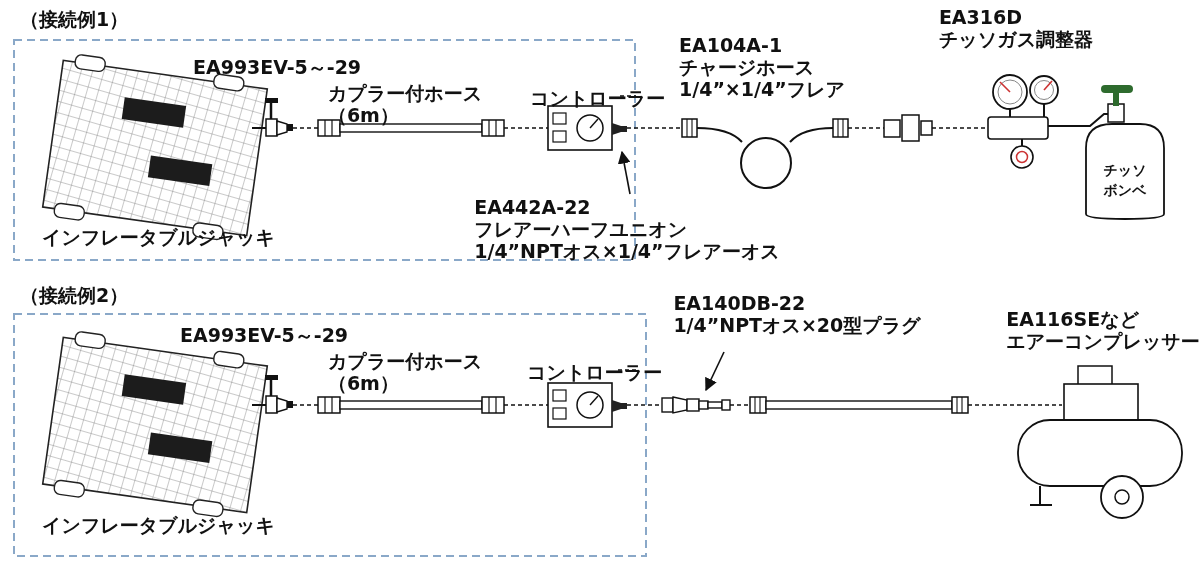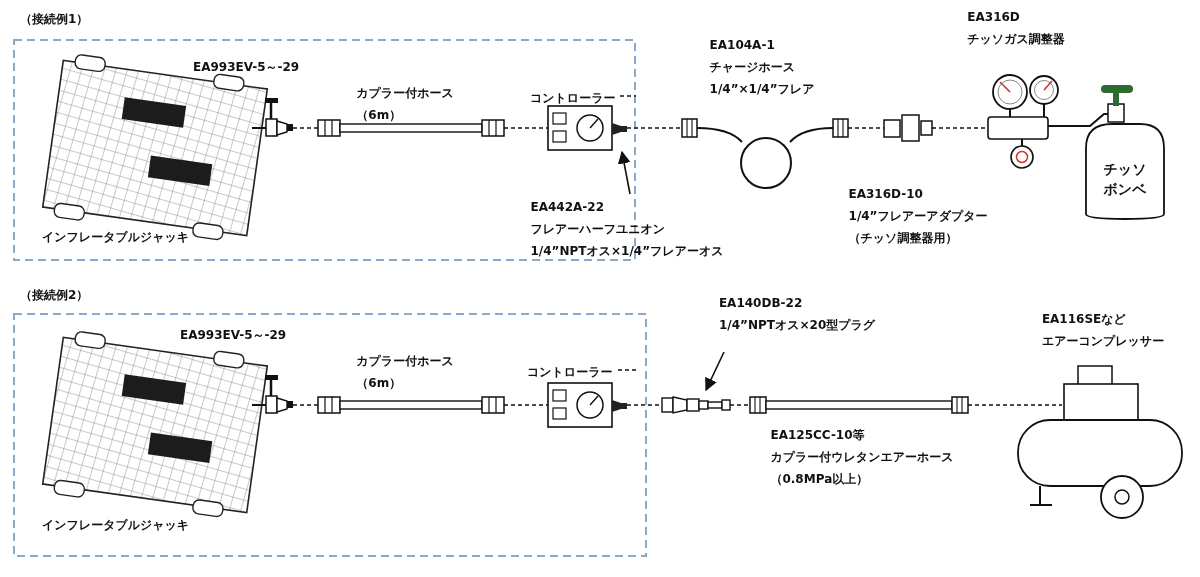--- a/index.html
+++ b/index.html
@@ -1,21 +1,21 @@
 <!DOCTYPE html>
 <html><head>
 <meta charset="utf-8">
 <style>
   html,body{margin:0;padding:0;background:#fff;}
   #stage{position:relative;width:1200px;height:577px;background:#fff;overflow:hidden;
          font-family:"DejaVu Sans","Liberation Sans",sans-serif;color:#111;}
   svg{position:absolute;left:0;top:0;}
-  .lbl{position:absolute;font-weight:bold;font-size:12px;line-height:22px;color:#111;white-space:nowrap;}
+  .lbl{position:absolute;font-weight:bold;font-size:19px;line-height:22px;color:#111;white-space:nowrap;}
   .center{transform:translateX(-50%);}
-  .small{font-size:14px;line-height:20px;font-family:Liberation Mono, monospace;}
+  .small{font-size:14px;line-height:20px;}
 </style>
 </head>
 <body>
 
 <div id="stage">
 
   <svg width="1200" height="577" viewBox="0 0 1200 577">
     <defs>
       <pattern id="grid" width="11" height="11" patternUnits="userSpaceOnUse" patternTransform="rotate(8)">
         <path d="M11 0H0V11" fill="none" stroke="#777" stroke-width="0.8"></path>
@@ -183,25 +183,20 @@
     <div>フレアーハーフユニオン</div>
     <div>1/4”NPTオス×1/4”フレアーオス</div>
   </div>
 
   <div class="lbl center" style="left:762px;top:34px">
     <div>EA104A-1</div>
     <div>チャージホース</div>
     <div>1/4”×1/4”フレア</div>
   </div>
 
-  <div class="lbl center" style="left:918px;top:183px">
-    <div>EA316D-10</div>
-    <div>1/4”フレアーアダプター</div>
-    <div>（チッソ調整器用）</div>
-  </div>
 
   <div class="lbl center" style="left:1016px;top:6px">
     <div>EA316D</div>
     <div>チッソガス調整器</div>
   </div>
 
   <div class="lbl center small" style="left:1125px;top:160px">
     <div>チッソ</div>
     <div>ボンベ</div>
   </div>
@@ -216,25 +211,20 @@
     <div>（6m）</div>
   </div>
 
   <div class="lbl" style="left:527px;top:361px">コントローラー</div>
 
   <div class="lbl center" style="left:797px;top:292px">
     <div>EA140DB-22</div>
     <div>1/4”NPTオス×20型プラグ</div>
   </div>
 
-  <div class="lbl center" style="left:862px;top:424px">
-    <div>EA125CC-10等</div>
-    <div>カプラー付ウレタンエアーホース</div>
-    <div>（0.8MPa以上）</div>
-  </div>
 
   <div class="lbl center" style="left:1103px;top:308px">
     <div>EA116SEなど</div>
     <div>エアーコンプレッサー</div>
   </div>
 
   <div class="lbl" style="left:42px;top:514px">インフレータブルジャッキ</div>
 
 </div>
 

